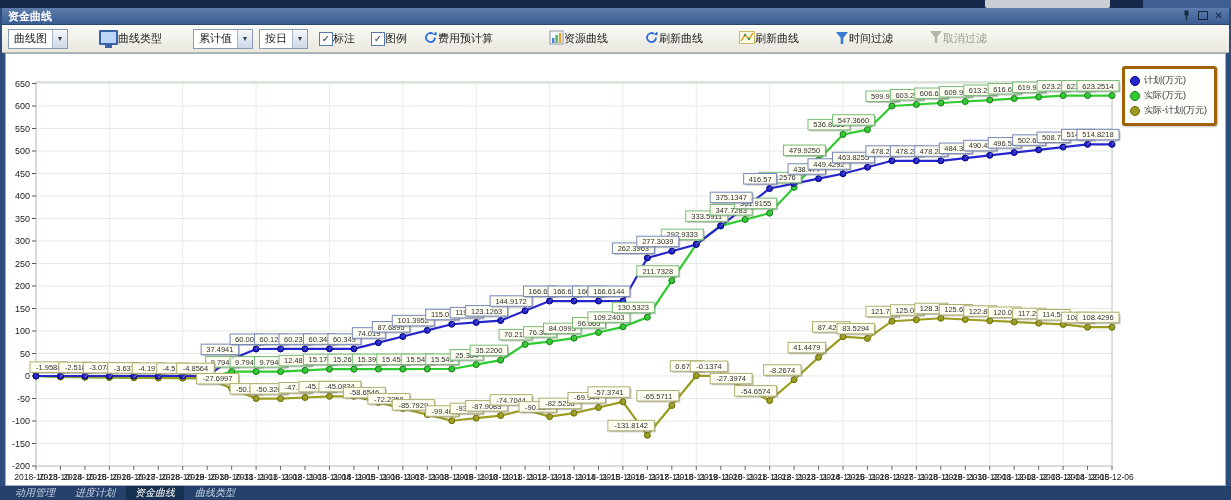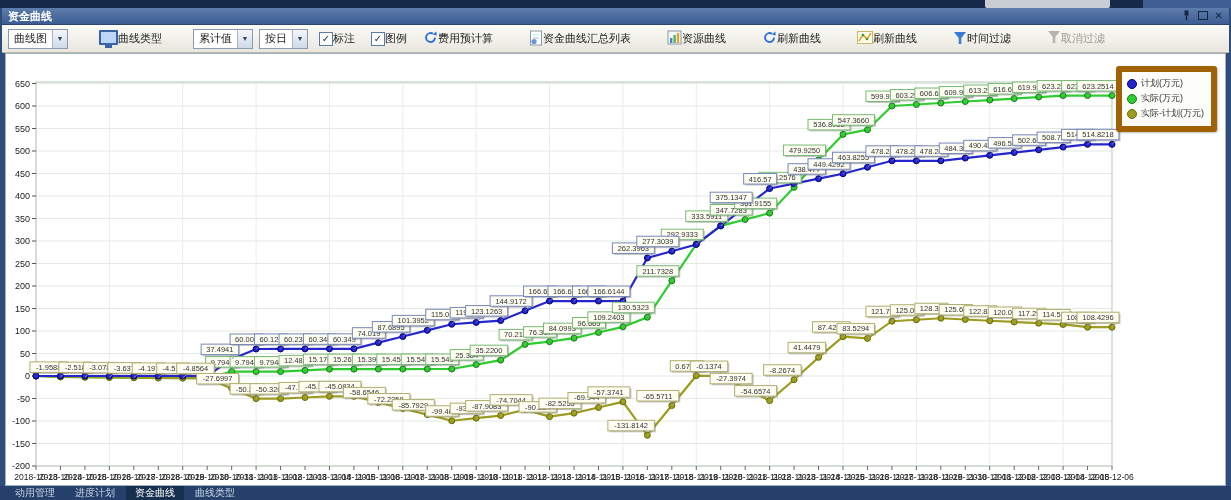--- a/index.html
+++ b/index.html
@@ -27,26 +27,26 @@
         padding:2px 5px;white-space:nowrap;}
   .tbtn.disabled{color:#9a9a90;font-family:Liberation Mono, monospace;}
   .gap{width:14px;}
   .check{width:12px;height:12px;border:1px solid #5a7aa8;background:#fff;display:inline-flex;
          align-items:center;justify-content:center;font-size:10px;color:#234;line-height:10px;}
   .monitor{width:15px;height:11px;border:2px solid #3a62a8;background:#bcd6f8;border-radius:1px;
            position:relative;margin-bottom:3px;}
   .monitor:after{content:"";position:absolute;left:4px;bottom:-5px;width:7px;height:3px;background:#3a62a8;}
   .chart-panel{position:absolute;left:5px;top:53px;right:5px;bottom:14px;background:#ffffff;
                border:1px solid #9fb0c5;box-sizing:border-box;}
-  .legend{position:absolute;top:12px;right:8px;background:#fdfdfa;border:6px solid #a16207;
+  .legend{position:absolute;top:12px;right:8px;background:#fdfdfa;border:3px solid #a16207;
           border-radius:3px;padding:3px 7px 4px 5px;font-size:9px;color:#333;box-shadow:1px 1px 2px rgba(0,0,0,.25);}
   .legend .row{display:flex;align-items:center;gap:4px;margin:2px 0;white-space:nowrap;}
   .ldot{width:8px;height:8px;border-radius:50%;display:inline-block;border:1.5px solid #333;}
   .tabbar{position:absolute;left:0;bottom:0;width:1231px;height:14px;background:#24406b;
-          display:flex;align-items:center;padding-left:6px;box-sizing:border-box;gap:2px;}
+          display:flex;align-items:center;padding-left:6px;box-sizing:border-box;gap:2px;font-style:italic;}
   .tab{font-size:10px;color:#c8d4e4;padding:0 9px;height:14px;line-height:14px;cursor:default;}
   .tab.active{background:#16304f;color:#ffffff;}
   svg text{font-family:"Liberation Sans","DejaVu Sans",sans-serif;}
 </style>
 </head>
 <body>
 
 <div>
   <div class="top-strip">
     <div class="top-frag"></div>
@@ -97,31 +97,20 @@
     <span class="tbtn">
       <span>
         <svg width="15" height="15" viewBox="0 0 15 15">
             <path d="M12 7.5a4.5 4.5 0 1 1-2-3.7" fill="none" stroke="#2a6adf" stroke-width="1.8"></path>
             <polygon points="13.4,1.6 13.6,5.6 9.8,4.4" fill="#2a6adf"></polygon>
           </svg>
       </span>
       <span>费用预计算</span>
     </span>
     <span class="gap"></span>
-    <span class="tbtn">
-      <span>
-        <svg width="14" height="16" viewBox="0 0 14 16">
-            <rect x="1.5" y="1" width="11" height="14" fill="#fff" stroke="#8a98a8"></rect>
-            <line x1="4" y1="5" x2="10" y2="5" stroke="#9fb" stroke-width="1"></line>
-            <line x1="4" y1="8" x2="10" y2="8" stroke="#abc" stroke-width="1"></line>
-            <circle cx="5" cy="11.5" r="2.6" fill="#6f93d8"></circle>
-          </svg>
-      </span>
-      <span>资金曲线汇总列表</span>
-    </span>
     <span class="gap"></span>
     <span class="tbtn">
       <span>
         <svg width="15" height="15" viewBox="0 0 15 15">
             <rect x="1" y="1" width="13" height="13" fill="#f4f8ff" stroke="#8a98a8"></rect>
             <rect x="3" y="8" width="2.4" height="5" fill="#4b7fd6"></rect>
             <rect x="6.4" y="5" width="2.4" height="8" fill="#55b555"></rect>
             <rect x="9.8" y="3" width="2.4" height="10" fill="#e0a62a"></rect>
           </svg>
       </span>

